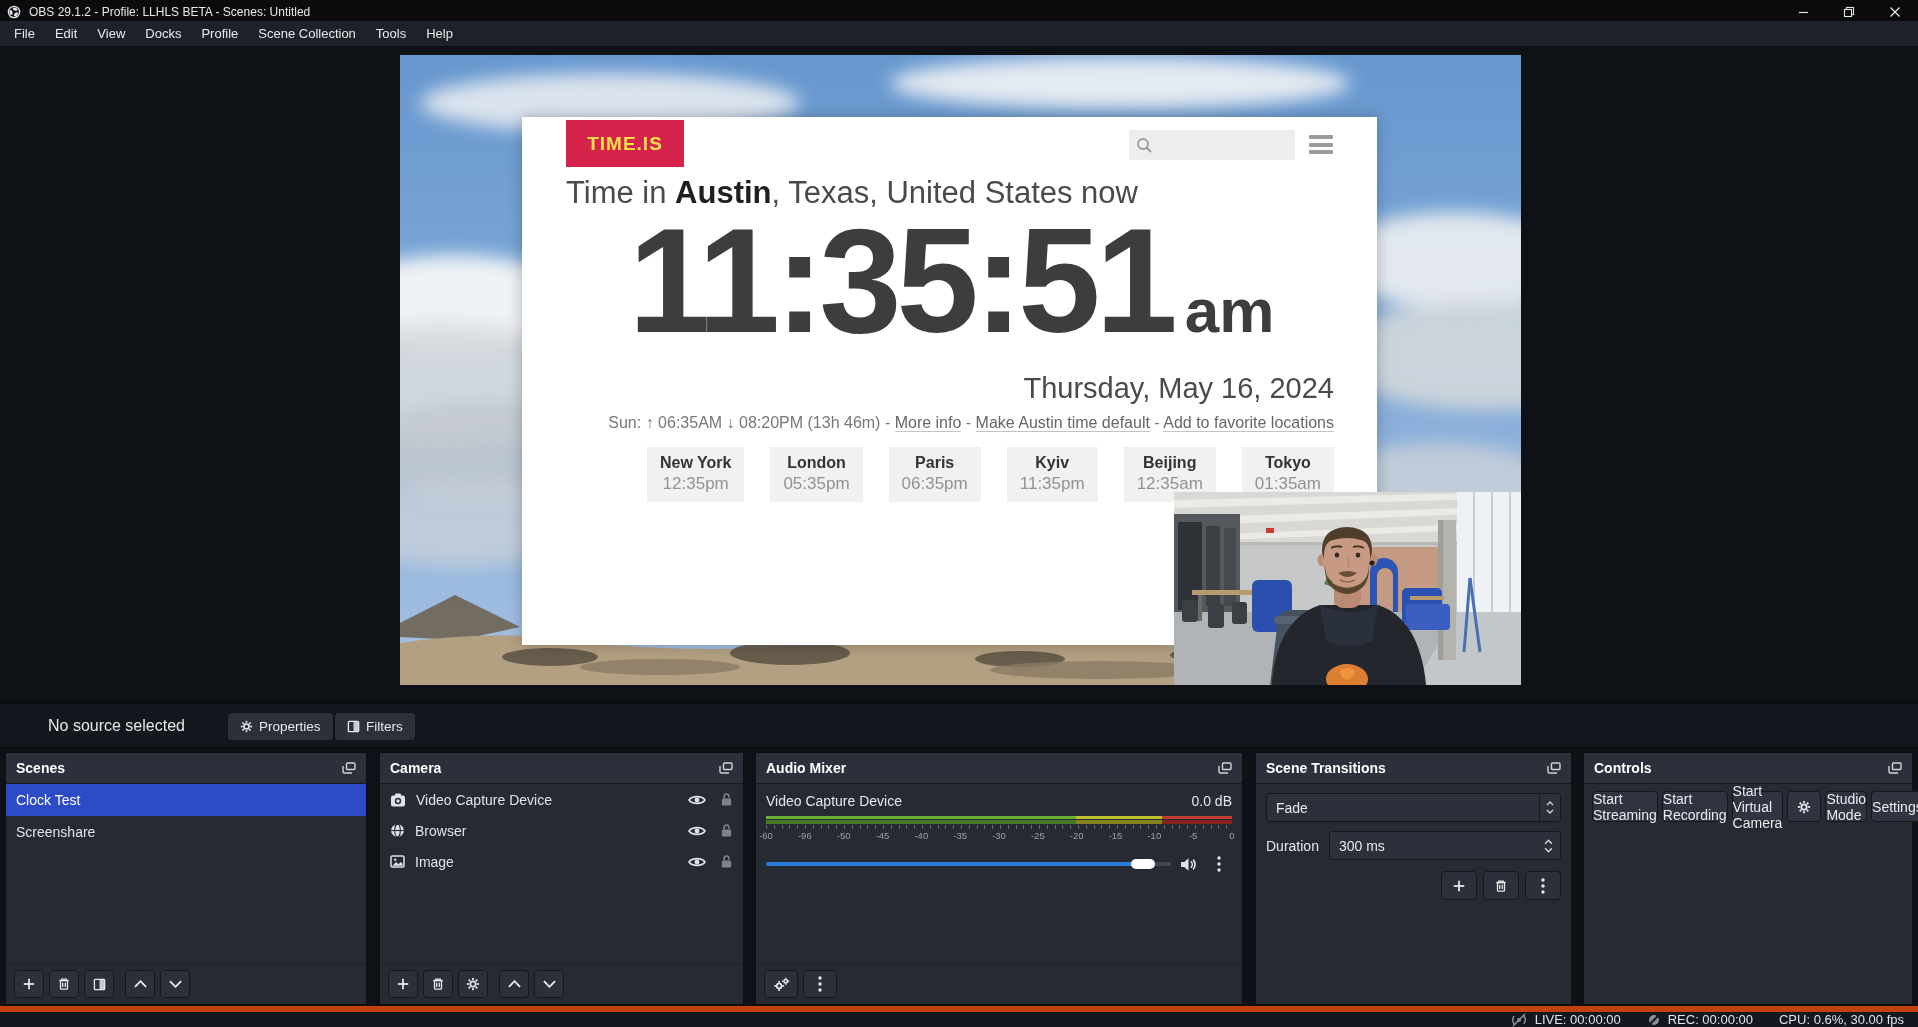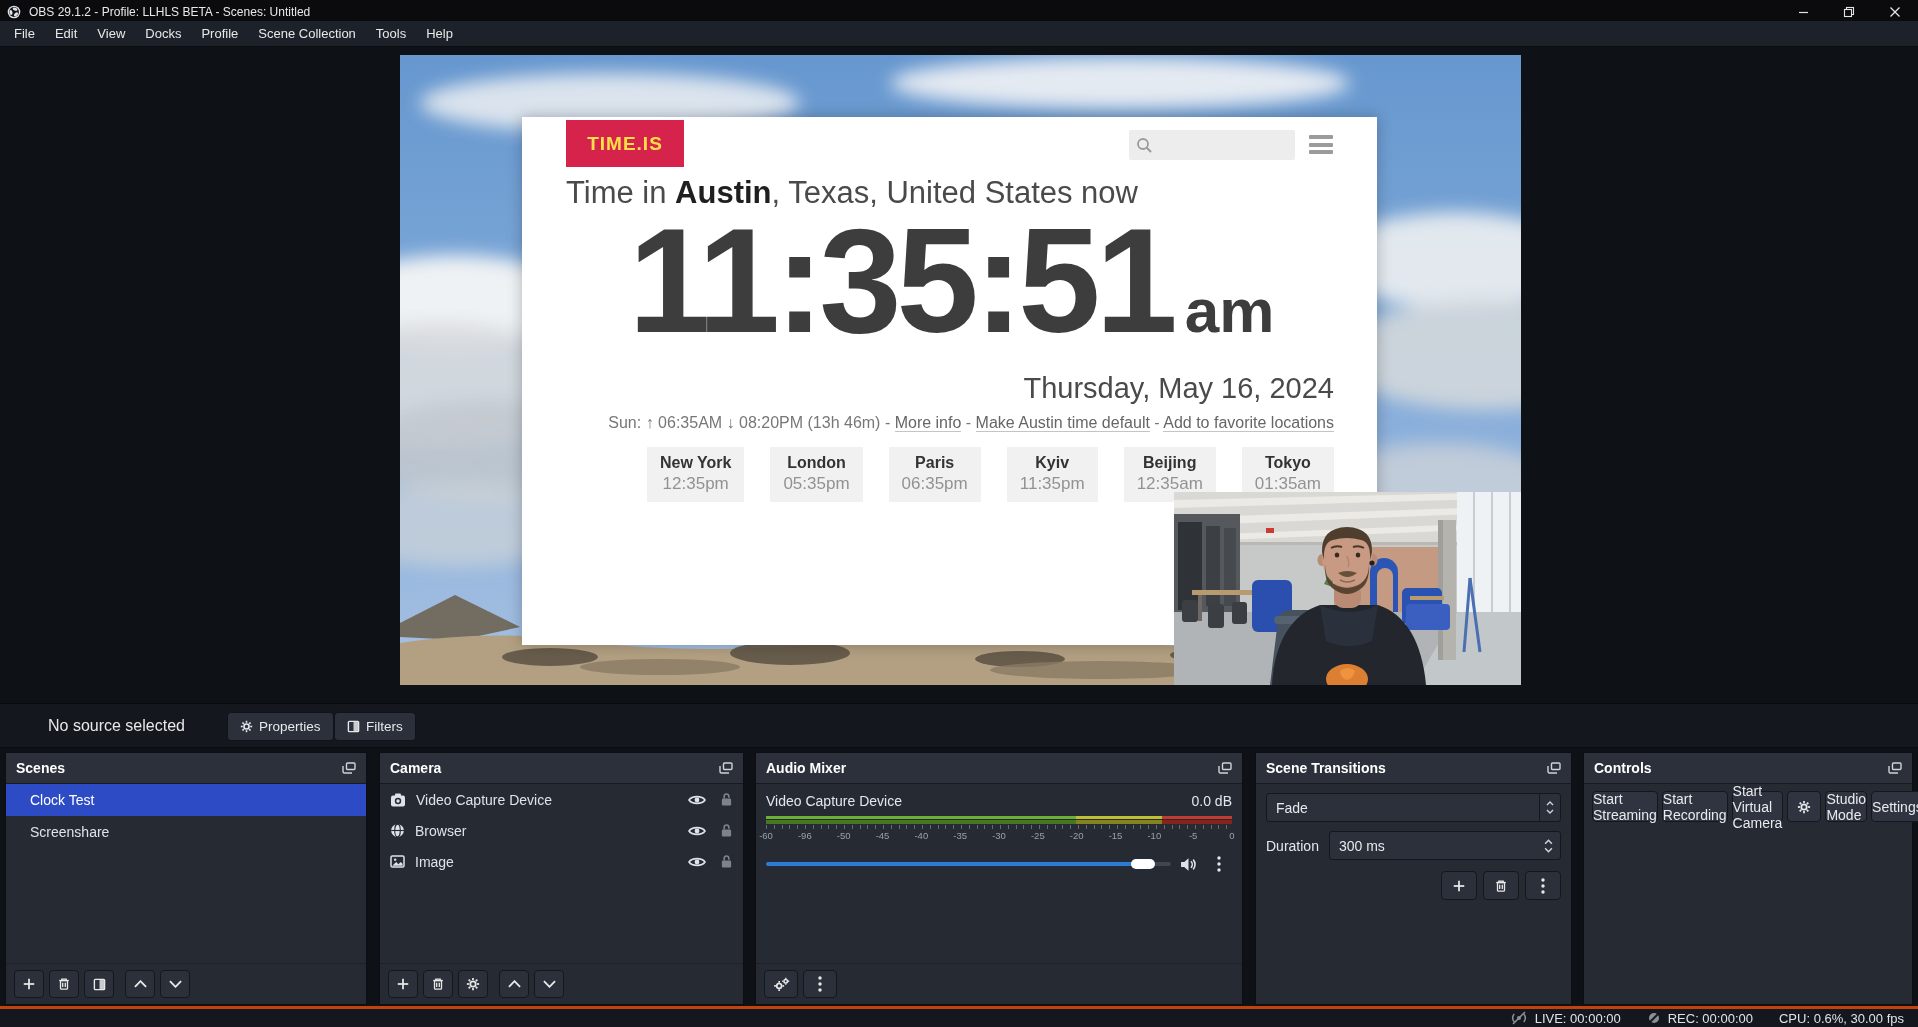--- a/index.html
+++ b/index.html
@@ -56,21 +56,21 @@
     border-radius:4px; display:flex; align-items:center; gap:6px; padding:0 12px; font-size:13.5px; color:#e6e8eb; }
   
   .panel { position:absolute; top:752px; height:253px; background:#262a33; border:1px solid #0c0e13;
     display:flex; flex-direction:column; }
   .panel-h { height:31px; min-height:31px; background:#2b303a; border-bottom:1px solid #171a21;
     display:flex; align-items:center; padding:0 10px; font-size:14px; font-weight:bold; color:#fff; }
   .panel-h .pop { margin-left:auto; color:#cfd3da; display:flex; }
   .pfoot { margin-top:auto; display:flex; gap:5px; padding:6px 8px; border-top:1px solid #1d212a; align-items:center; }
   .ibtn { width:30px; height:28px; background:#2b303a; border:1px solid #14171d; border-radius:4px;
     display:flex; align-items:center; justify-content:center; color:#e8e8e8; }
-  .scene-row { height:32px; display:flex; align-items:center; padding:0 24px; font-size:14px; color:#dfe3e8; }
+  .scene-row { height:32px; display:flex; align-items:center; padding:0 10px; font-size:14px; color:#dfe3e8; }
   .scene-row.selected { color:#fff; }
   .src-row { height:31px; display:flex; align-items:center; padding:0 10px; gap:10px; font-size:14px; color:#dfe3e8; }
   .src-row .right-icons { margin-left:auto; display:flex; align-items:center; gap:14px; }
   .lock { color:#7d838d; }
   
   .mix-body { padding:9px 10px 0; }
   .mix-row1 { display:flex; font-size:14px; color:#e4e7eb; }
   .mix-row1 .db { margin-left:auto; }
   .meter { margin-top:7px; }
   .meter .bar1 { height:3px; background:linear-gradient(to right,#6cb033 0 66.5%,#c0c033 66.5% 85%,#c23a30 85% 100%); }
@@ -99,21 +99,21 @@
   .tr-btns .ibtn { width:36px; height:29px; }
   
   .ctl-body { display:flex; flex-direction:row; gap:4px; padding:7px 8px; }
   .cbtn { height:31px; background:#2f3440; border:1px solid #14171d; border-radius:4px;
     display:flex; align-items:center; justify-content:center; font-size:14px; color:#e8eaed; }
   .ctl-row { display:flex; gap:4px; }
   .ctl-row .cbtn.main { flex:1; }
   .ctl-row .cbtn.sq { width:34px; }
   
   .statusbar { position:absolute; bottom:0; left:0; right:0; height:21px; background:#14171e;
-    border-top:3px solid #c2410c; display:flex; align-items:center; justify-content:flex-end;
+    border-top:6px solid #c2410c; display:flex; align-items:center; justify-content:flex-end;
     padding-right:14px; font-size:13px; color:#dfe3e8; z-index:30; }
   .sgroup { display:flex; align-items:center; gap:7px; margin-left:26px; white-space:nowrap; }
   svg { display:block; }
 </style>
 </head>
 <body>
 
 <div class="titlebar">
   <span>
     <svg width="14" height="14" viewBox="0 0 20 20">

